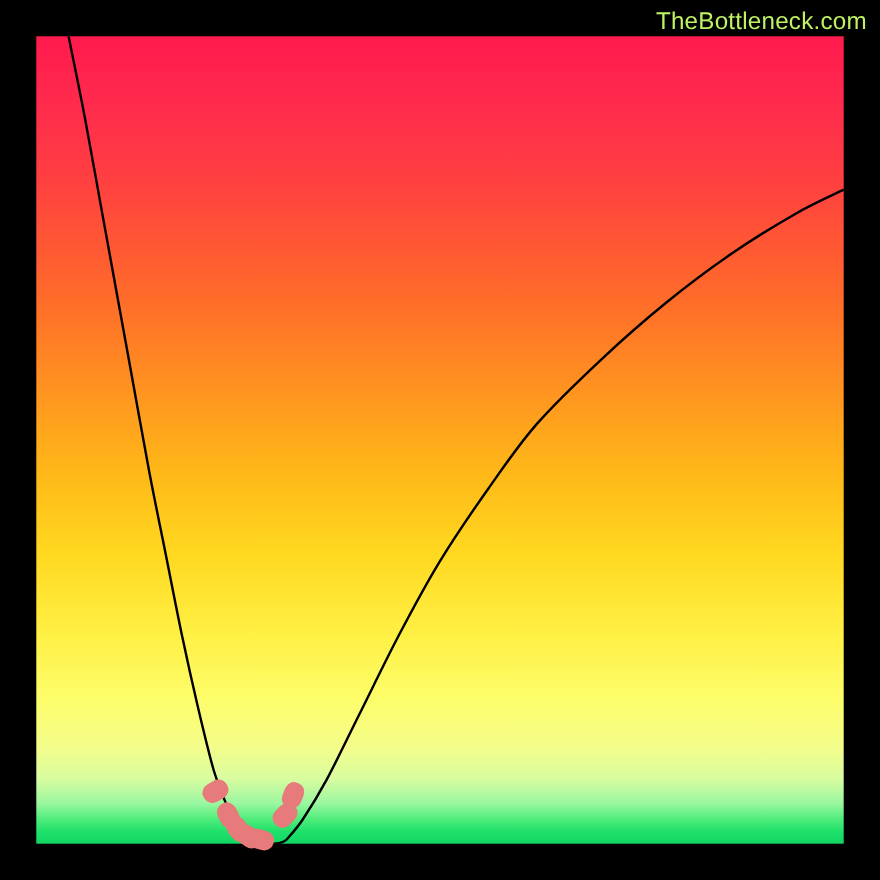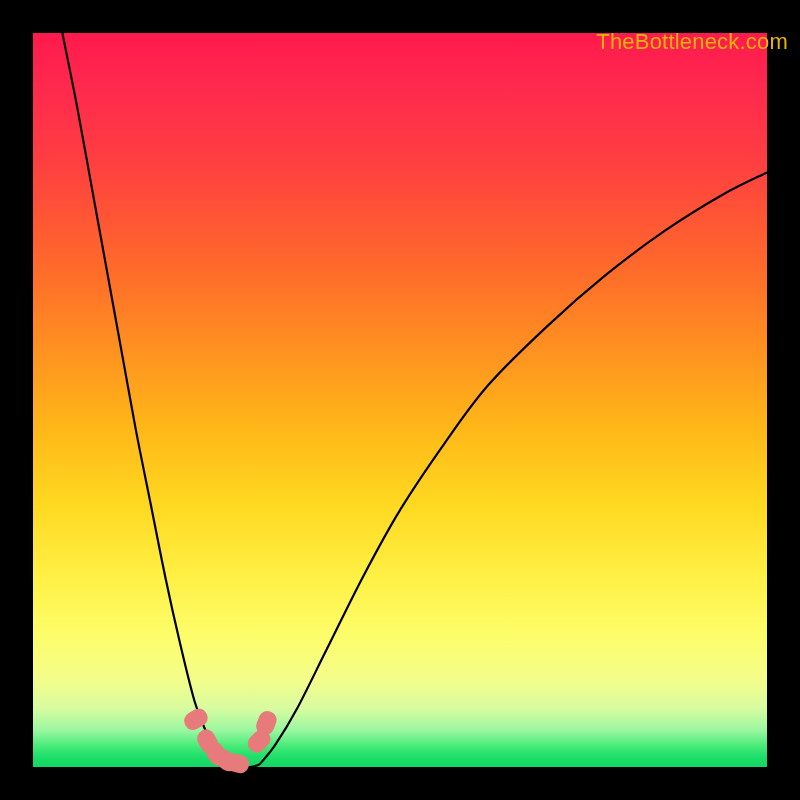--- a/index.html
+++ b/index.html
@@ -32,25 +32,24 @@
       #f4fd8a 88%,
       #d8fca0 92%,
       #9af7a0 95%,
       #4eec7a 97%,
       #1fe06a 98.5%,
       #10d862 100%
     );
   }
   .watermark {
     position: absolute;
-    color: #eab308;
+    color: #bef264;
     font-size: 22px;
     font-weight: 500;
     letter-spacing: 0.2px;
-    margin-top: 23px;
   }
   svg.curve {
     position: absolute;
     left: 0; top: 0;
   }
 </style>
 </head>
 <body>
 
 <div class="frame">

